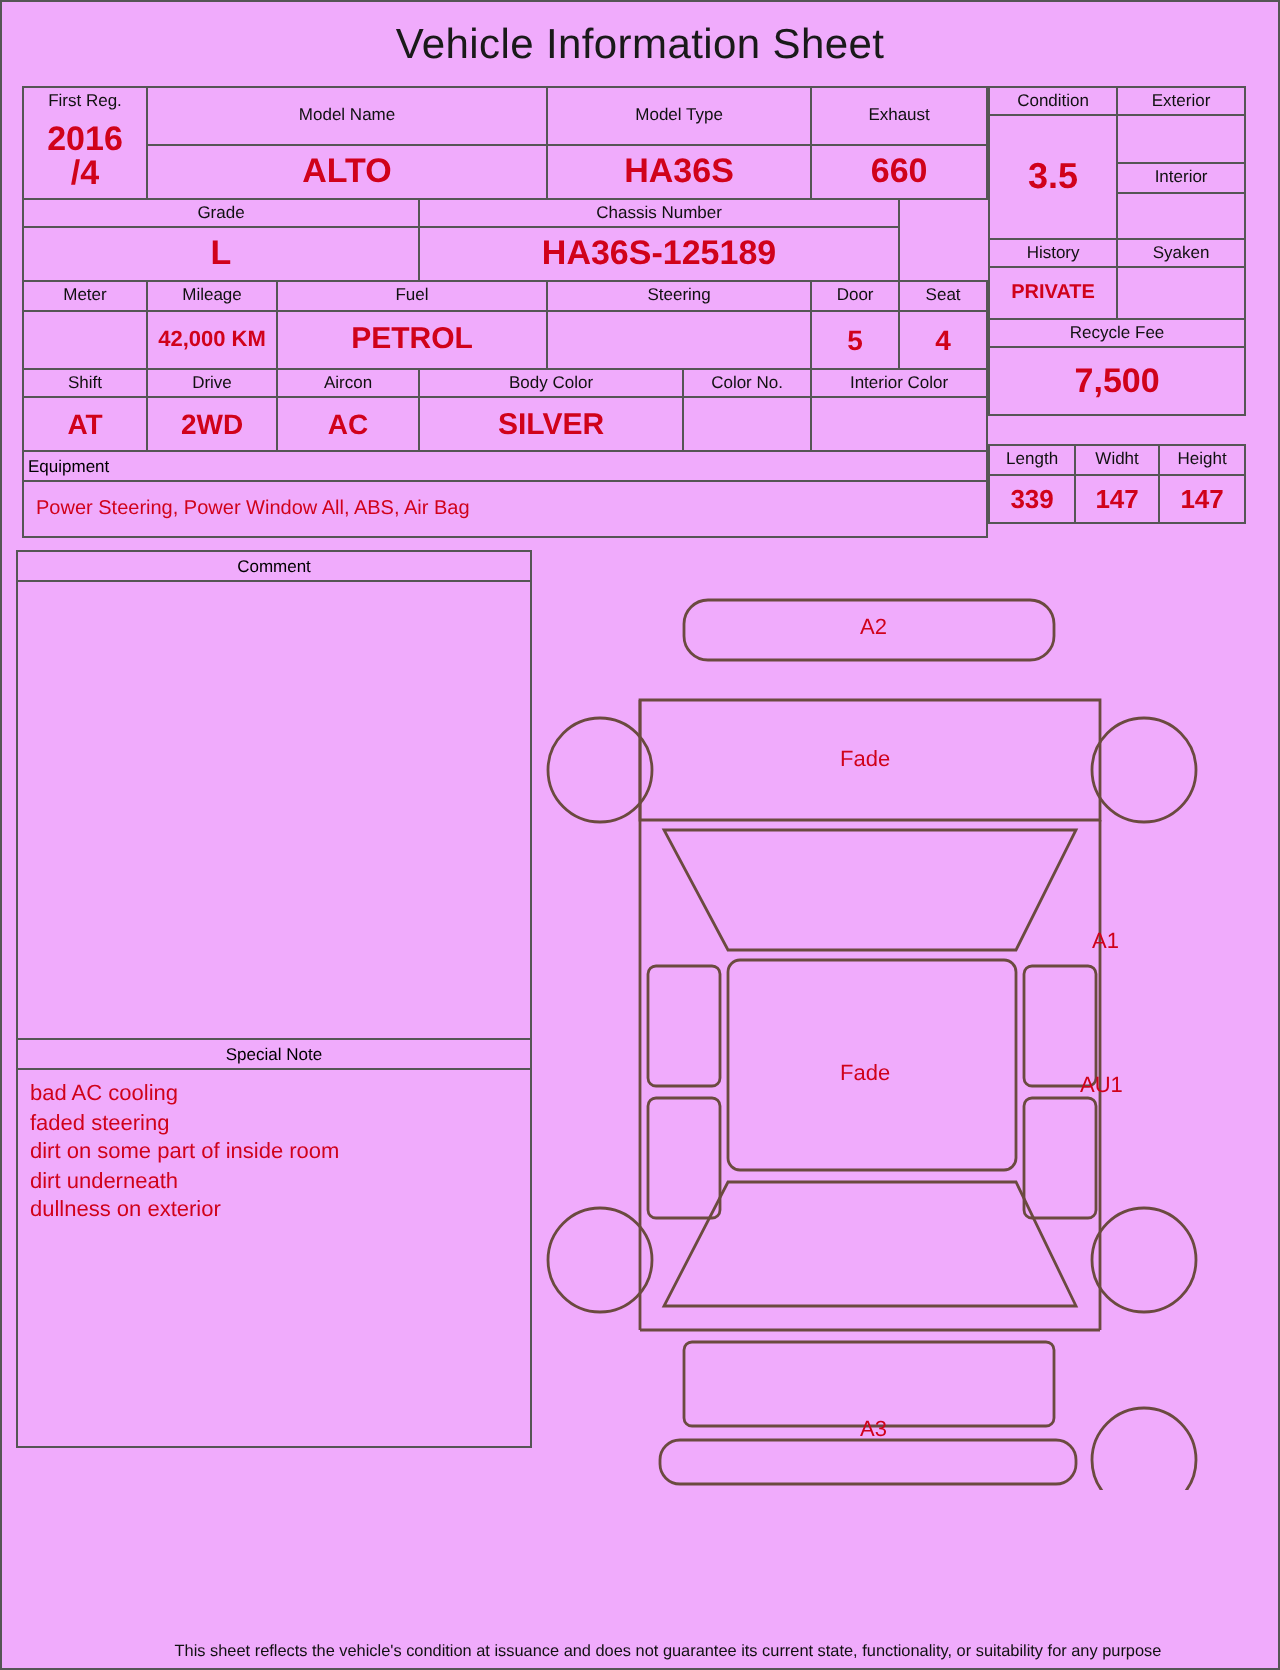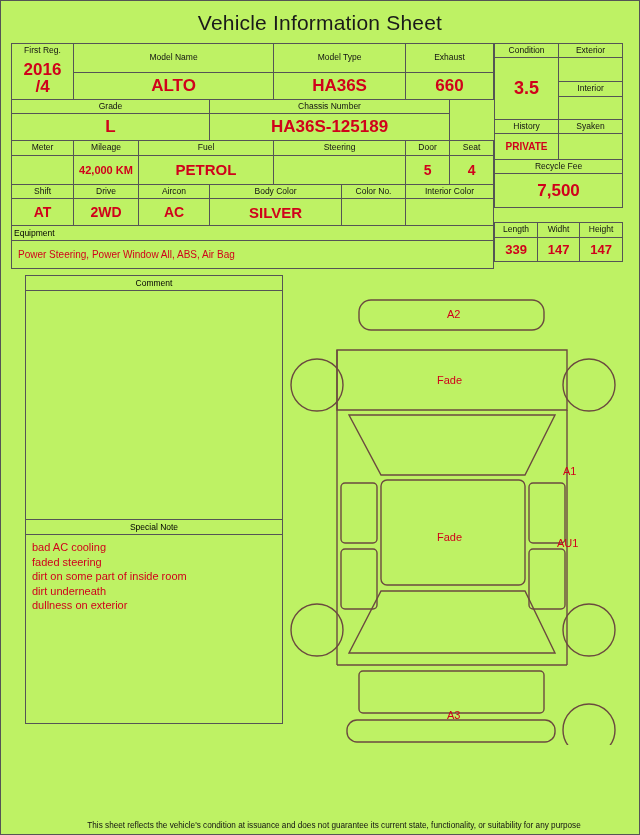--- a/index.html
+++ b/index.html
@@ -7,21 +7,21 @@
   body {
     width:640px; height:835px;
     font-family:"Liberation Sans", sans-serif;
     background:#ffffff;
     color:#000;
   }
   .sheet {
     position:relative;
     width:640px; height:835px;
     border:1px solid #555;
-    background:#bef264;
+    background:#f0abfc;
     padding:0;
   }
   .title {
     text-align:center;
     font-size:21px;
     color:#1a1a1a;
     padding:10px 0 8px 0;
     letter-spacing:0.2px;
   }
   .lbl {
@@ -53,21 +53,21 @@
 
   table.t { width:100%; border-collapse:collapse; table-layout:fixed; }
   table.t td { border:1px solid #555; }
 
   .equip-label { font-size:8.5px; text-align:left; padding:2px; }
   .equip-val { color:#d0021b; font-size:10px; padding:4px 6px; text-align:left; }
 
   
   .bottom-wrap {
     display:flex;
-    margin:6px 10px 0 24px;
+    margin:6px 10px 0 7px;
     align-items:flex-start;
   }
   .comment-box {
     flex:0 0 258px;
     border:1px solid #555;
   }
   .comment-head, .note-head {
     font-size:8.5px; text-align:center; padding:2px;
     border-bottom:1px solid #555;
   }

